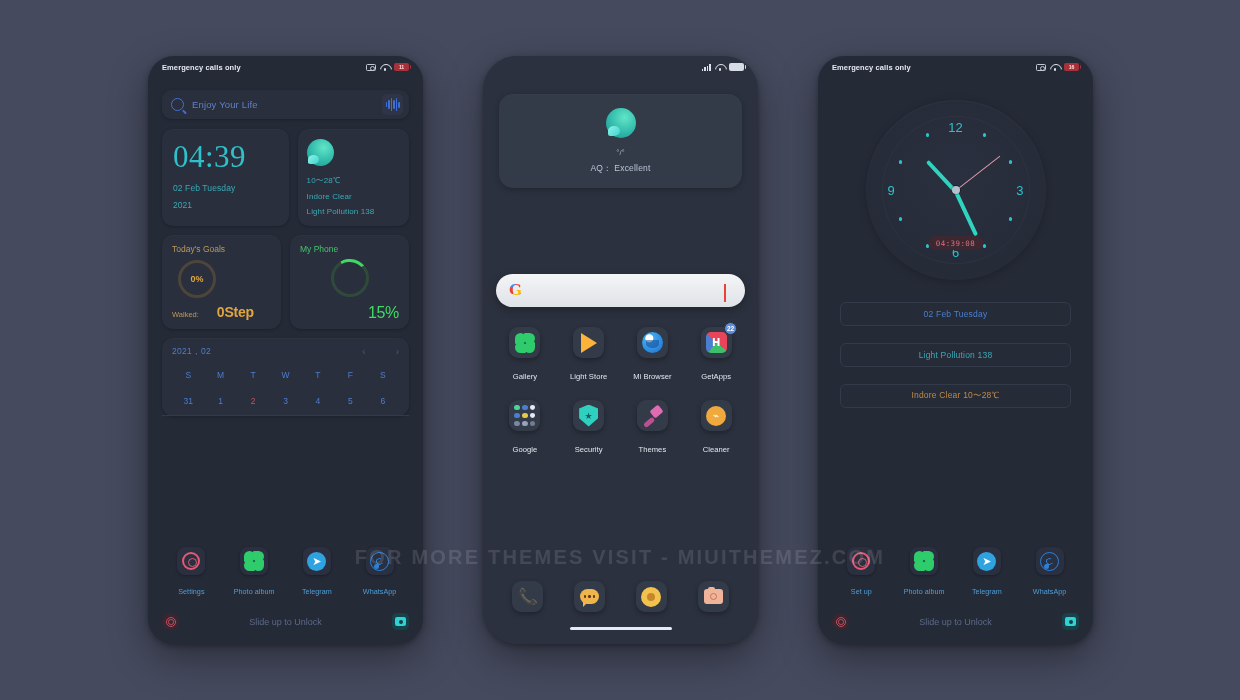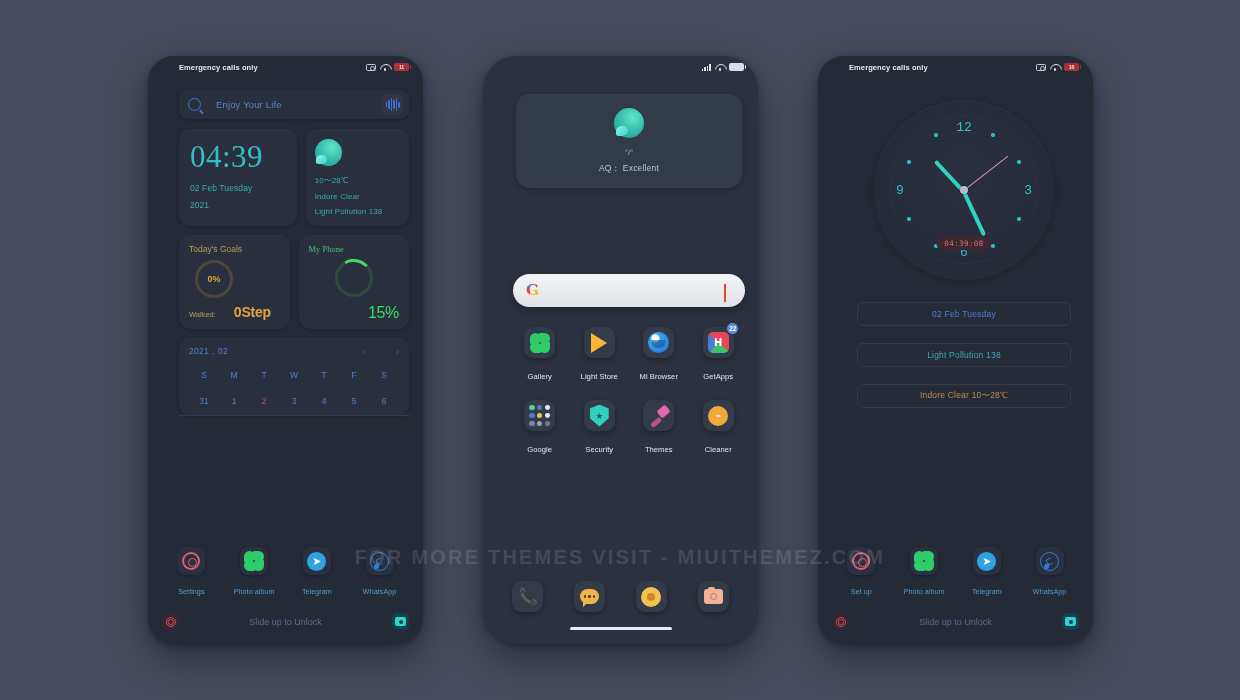--- a/index.html
+++ b/index.html
@@ -11,21 +11,20 @@
   }
   .stage { position:absolute; inset:0; }
 
   
   .phone {
     position:absolute;
     background:#262b38;
     border-radius:26px;
     box-shadow:0 14px 38px rgba(0,0,0,.38), 0 2px 6px rgba(0,0,0,.3);
     overflow:hidden;
-    padding-left:17px;
   }
   #phone-left  { left:148px; top:56px;  width:275px; height:588px; background:#252a37; }
   #phone-mid   { left:483px; top:56px;  width:275px; height:588px; background:#2b313e; border-radius:34px; }
   #phone-right { left:818px; top:56px;  width:275px; height:588px; background:#252a37; }
 
   
   .statusbar {
     height:22px; display:flex; align-items:center;
     justify-content:space-between; padding:0 14px;
     font-size:7.5px; font-weight:bold; color:#e7eaf2; letter-spacing:.1px;
@@ -77,21 +76,21 @@
   .card {
     background:#2a2f3d;
     border-radius:11px;
     box-shadow:0 1px 3px rgba(0,0,0,.25), inset 0 1px 0 rgba(255,255,255,.02);
   }
 
   
   .l-body { padding:12px 14px 0; }
   .searchbar {
     height:29px; border-radius:9px; background:#2a2f3d;
-    display:flex; align-items:center; padding:0 6px 0 9px; gap:15px;
+    display:flex; align-items:center; padding:0 6px 0 9px; gap:8px;
     box-shadow:0 1px 3px rgba(0,0,0,.25);
   }
   .search-ico {
     width:13px; height:13px; border:1.8px solid #3f6fd4; border-radius:50%;
     position:relative; flex:0 0 auto;
   }
   .search-ico::after{
     content:""; position:absolute; right:-4px; bottom:-2.5px;
     width:5px; height:1.8px; background:#3f6fd4; border-radius:1px;
     transform:rotate(45deg);
@@ -140,21 +139,21 @@
     display:flex; align-items:center; justify-content:center;
     margin:6px 0 0 6px; position:relative;
   }
   .ring-goal { border:3.5px solid #4d443a; }
   .ring-goal span { font-size:9px; font-weight:bold; color:#e0a53f; }
   .goals-foot { display:flex; align-items:baseline; gap:18px; margin-top:6px; }
   .goals-foot .lbl { font-size:7.5px; color:#b99a5d; }
   .goals-foot .val { font-size:14px; font-weight:bold; color:#e0a53f; letter-spacing:-.2px; }
 
   .myphone-card { flex:1; padding:9px 10px 9px; position:relative; }
-  .myphone-title { font-size:8.5px; color:#43c46a;font-family:Liberation Serif, serif; }
+  .myphone-title { font-size:8.5px; color:#43c46a; }
   .ring-bat {
     width:38px; height:38px; border-radius:50%;
     margin:5px auto 0; position:relative;
     border:3.5px solid #2f4a3a;
   }
   .ring-bat::after{
     content:""; position:absolute; inset:-3.5px;
     border-radius:50%; border:3.5px solid transparent;
     border-top-color:#3ddb63; border-right-color:#3ddb63;
     transform:rotate(-28deg);
@@ -293,21 +292,21 @@
     position:absolute; inset:0; border-radius:50%;
     background:radial-gradient(circle at 50% 42%, #2b3040 0%, #262b38 70%);
     box-shadow:inset 0 1px 2px rgba(255,255,255,.04), 0 2px 8px rgba(0,0,0,.22);
   }
   .r-ring {
     position:absolute; inset:16px; border-radius:50%;
     border:1px solid rgba(255,255,255,.035);
   }
   .r-num {
     position:absolute; font-size:13px; color:#2fc0c9; font-weight:500;
-    font-family:Liberation Mono, monospace;
+    font-family:Liberation Sans, sans-serif;
   }
   .r-n12 { top:20px; left:50%; transform:translateX(-50%); }
   .r-n3  { right:22px; top:50%; transform:translateY(-50%); }
   .r-n6  { bottom:20px; left:50%; transform:translateX(-50%); }
   .r-n9  { left:22px; top:50%; transform:translateY(-50%); }
   .r-dot { position:absolute; width:3.5px; height:3.5px; border-radius:50%; background:#2fc0c9; }
   .hand { position:absolute; left:50%; top:50%; transform-origin:0 50%; border-radius:2px; }
   .hand-h { width:42px; height:4px; background:#2fd3c0; transform:rotate(227deg); }
   .hand-m { width:48px; height:4px; background:#2fd3c0; transform:rotate(65deg); }
   .hand-s { width:56px; height:1.3px; background:#d99aa6; transform:rotate(-38deg); }

